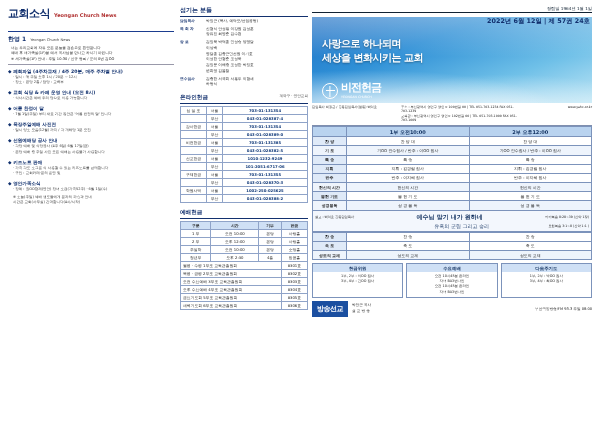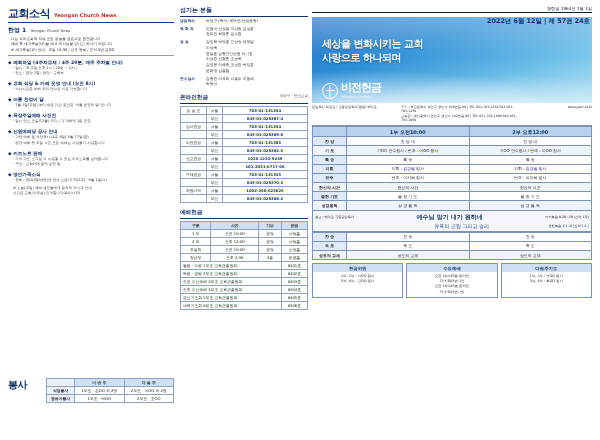--- a/index.html
+++ b/index.html
@@ -10,21 +10,21 @@
     font-family:"DejaVu Sans", sans-serif;
     font-size:5px;
     color:#1a1a1a;
     overflow:hidden;
     position:relative;
   }
   .page { position:relative; width:600px; height:440px; }
 
   
   .col-left { position:absolute; left:8px; top:6px; width:166px; height:428px; }
-  .news-head { display:flex; align-items:baseline; gap:4px; border-bottom:1.2px solid #1b3d8f; padding-bottom:1px; }
+  .news-head { display:flex; align-items:baseline; gap:4px; border-bottom:1.2px solid #1b3d8f; padding-bottom:10px; }
   .news-head .kr { font-size:11px; font-weight:bold; color:#12306e; letter-spacing:-0.5px; }
   .news-head .en { font-size:5px; color:#b03030; font-weight:bold; }
   .verse-box { margin-top:3px; border-bottom:1px solid #99a; padding-bottom:2px; }
   .verse-title { font-size:6px; font-weight:bold; color:#12306e; }
   .verse-title .ref { font-size:3.6px; color:#444; font-weight:normal; margin-left:2px;}
   .verse-body { font-size:3.6px; line-height:1.5; color:#222; margin-top:2px; }
   .verse-body .ind { display:block; text-indent:3px; }
   .notice-list { margin-top:4px; }
   .notice { margin-bottom:5px; }
   .notice .t { font-size:4.6px; font-weight:bold; color:#0f2f6d; }
@@ -146,42 +146,20 @@
       </div>
       <div class="notice">
         <div class="t">영안가족소식</div>
         <div class="d" style="white-space:pre-line">· 장례 : 권OO형제(영안) 장녀 소원(가족52주) · 6월 1일(수)</div>
         <div class="d" style="white-space:pre-line;margin-top:3px">※ 소늘(주일) 예배 생도들에게 문자의 파송과 안내
    시간은 교회(사무실) 간격합니다(4시/시작)</div>
       </div>
     </div>
   </div>
 
-  <div class="serve">
-    <div class="serve-title">봉사</div>
-    <table class="grid">
-      <tbody>
-          <tr>
-        <th style="width:28px;background:#e9f0fa"></th>
-        <th>이 번 주</th>
-        <th>다 음 주</th>
-      </tr>
-      <tr>
-        <td class="lbl">식당봉사</td>
-        <td>1부조 · 김OO 외 2명</td>
-        <td>2부조 · 이OO 외 2명</td>
-      </tr>
-      <tr>
-        <td class="lbl">영유아봉사</td>
-        <td>1부조 · 박OO</td>
-        <td>2부조 · 조OO</td>
-      </tr>
-    </tbody>
-      </table>
-  </div>
 
   <div class="col-mid">
     <div class="mid-title">섬기는 분들</div>
 
     <div class="kv">
       <div class="k">담임목사</div>
       <div class="v" style="white-space:pre-line">박정근 (목사, 예닥모/선임공동)</div>
     </div>
     <div class="kv">
       <div class="k">목 회 자</div>
@@ -338,22 +316,22 @@
   </div>
 
   <div class="col-right">
     <div class="found-bar">창립일 1964년  1월  1일</div>
 
     <div style="display:flex; gap:4px; margin-top:2px;">
       <div class="hero" style="flex:1;">
         <div class="sky"></div>
         <div class="wave"></div>
         <div class="hero-text">
+          <div>사랑으로 하나되며</div>
           <div>세상을 변화시키는 교회</div>
-          <div>사랑으로 하나되며</div>
         </div>
         <div class="hero-logo">
           <span class="mark"></span>
           <span class="nm">
             <span>비전헌금</span>
             <small>YEONGAN CHURCH</small>
           </span>
         </div>
       </div>
     </div>
@@ -466,15 +444,21 @@
 오전 10시45분 온라인
 자녀 BA3번나인</div>
       </div>
       <div class="bx">
         <div class="h">다음주기도</div>
         <div class="b" style="white-space:pre-line">1부, 2부 : 박OO 집사
 3부, 4부 : 최OO 집사</div>
       </div>
     </div>
 
+    <div class="footer">
+      <div class="foot-badge">방송선교</div>
+      <div class="foot-txt" style="white-space:pre-line">박정근 목사
+설 교 방 송</div>
+      <div class="foot-right">부산극동방송/FM 93.3 주일 08:00</div>
+    </div>
   </div>
 
 </div>
 
 </body></html>

